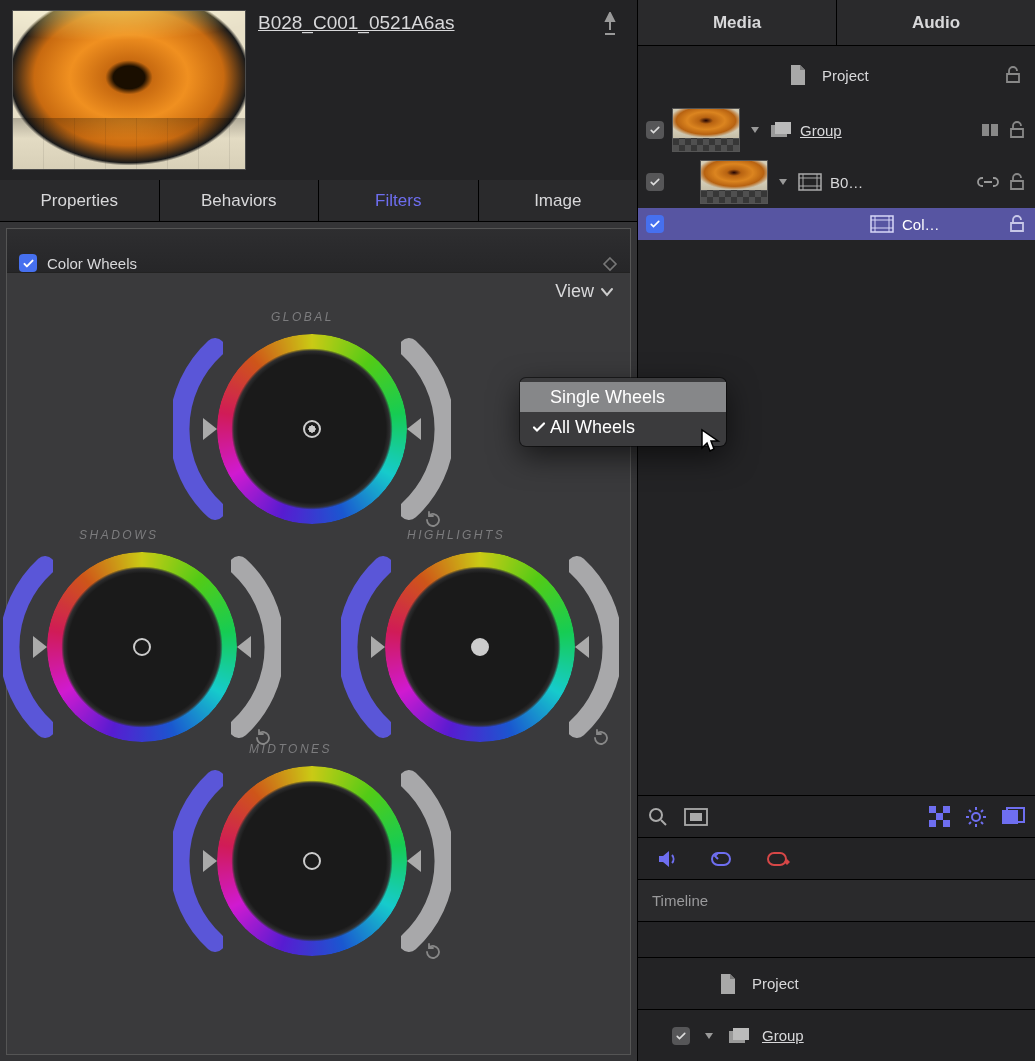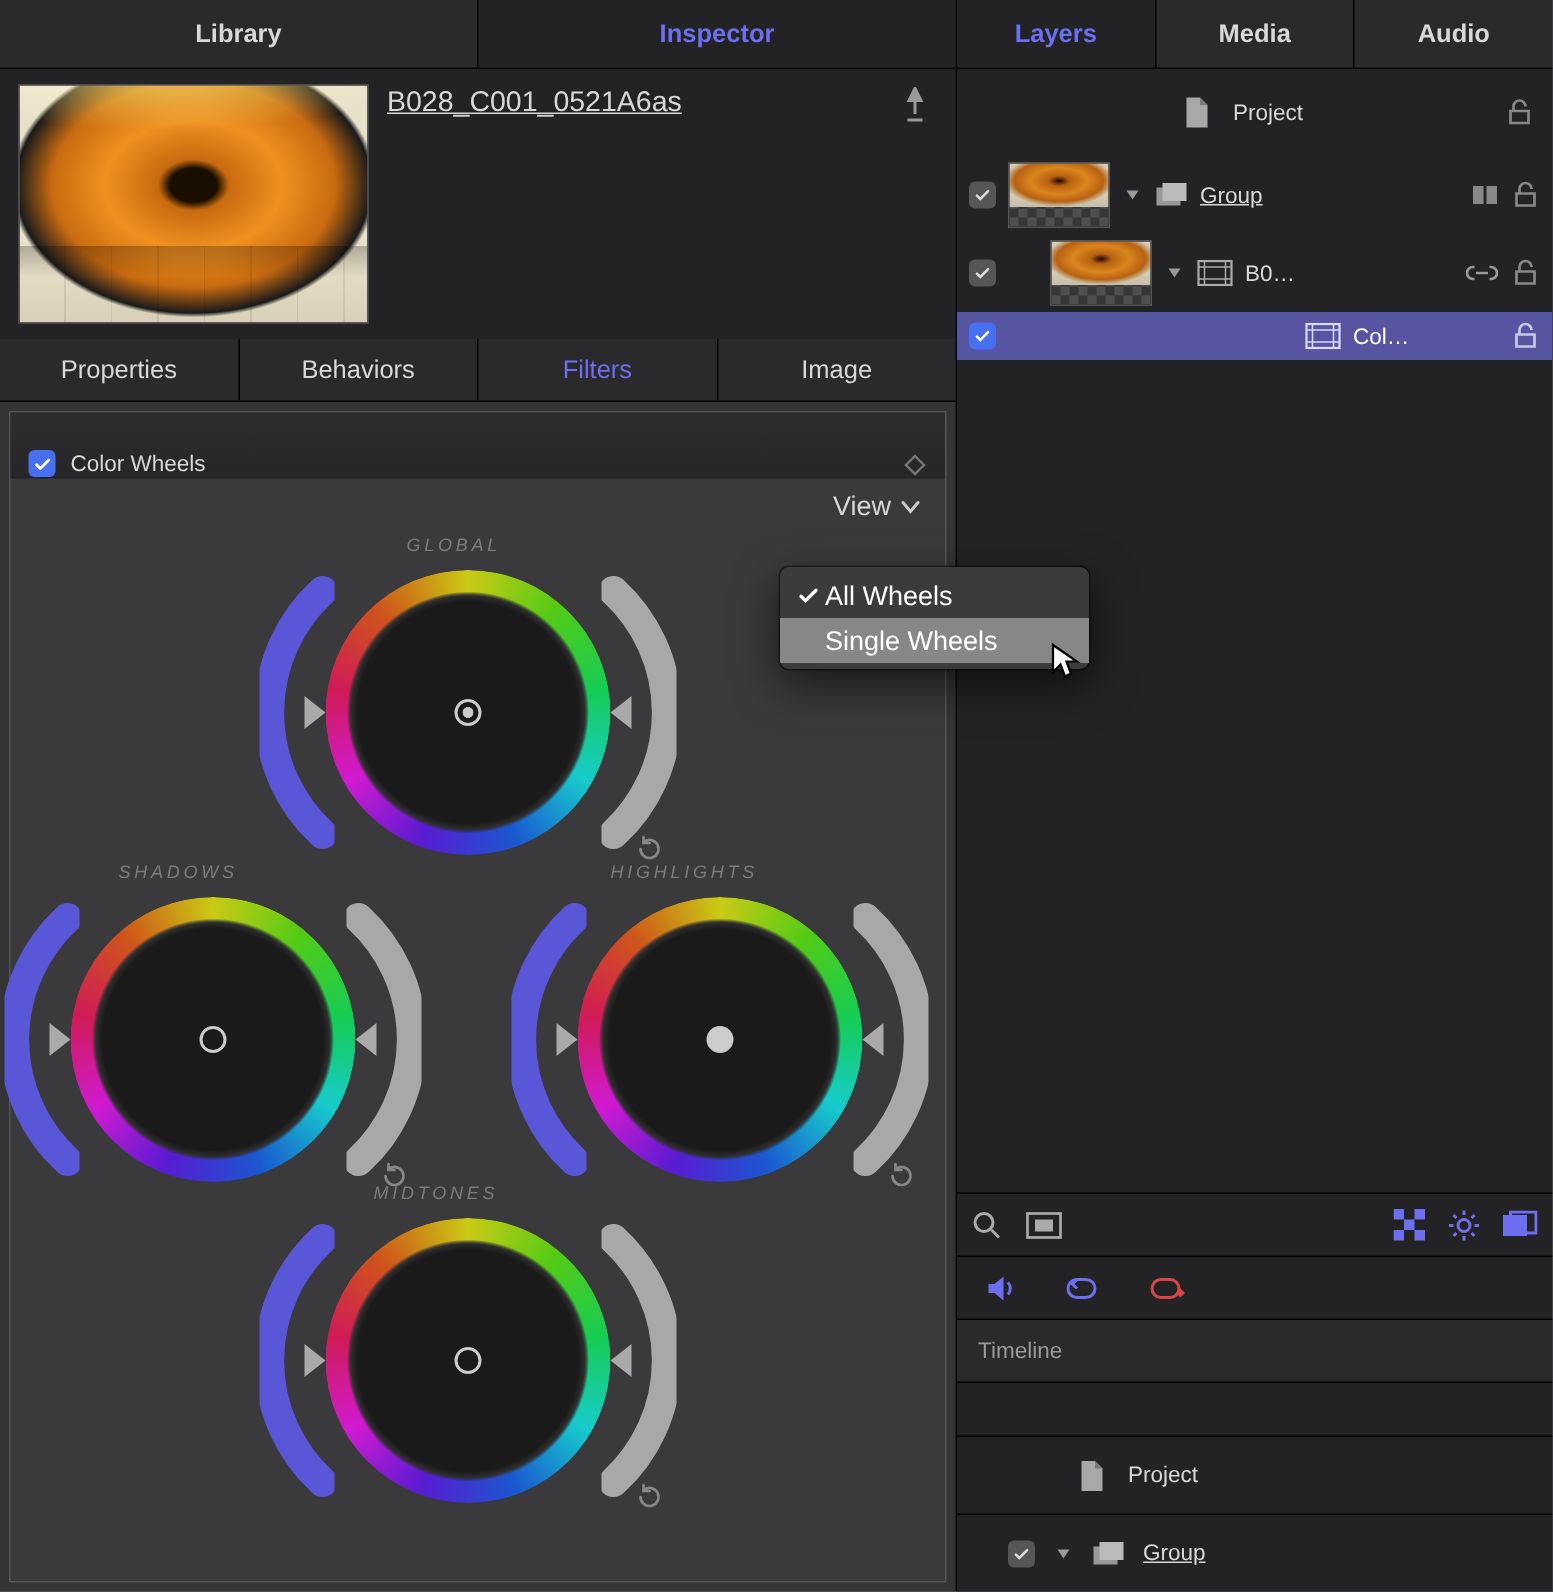--- a/index.html
+++ b/index.html
@@ -140,24 +140,20 @@
   .checker .pic{position:absolute;left:0;right:0;top:0;height:68%;}
 
   .ico{fill:#9a9a9a;}
 </style>
 </head>
 <body>
 
 <div class="app">
 
   <div class="left">
-    <div class="tabrow">
-      <div class="tab">Library</div>
-      <div class="tab active">Inspector</div>
-    </div>
 
     <div class="cliphdr">
       <div class="thumb">
         <div class="tunnel"></div>
       </div>
       <div class="clipname">B028_C001_0521A6as</div>
       <div class="pin-area">
         <svg width="18" height="26" viewBox="0 0 18 26">
             <path class="ico" d="M9 1l-4 8h8zM9 9v9M4 22h10" stroke="#9a9a9a" stroke-width="2" fill="none"></path>
           </svg>
@@ -294,21 +290,20 @@
               </div>
           </div>
 
         </div>
       </div>
     </div>
   </div>
 
   <div class="right">
     <div class="tabrow">
-      <div class="tab active">Layers</div>
       <div class="tab">Media</div>
       <div class="tab">Audio</div>
     </div>
 
     <div class="layerlist">
       <div class="projrow">
         <svg width="20" height="24" viewBox="0 0 20 24">
             <path d="M3 2h9l5 5v15H3z" fill="#a8a8a8"></path>
             <path d="M12 2v5h5" fill="#7a7a7a"></path>
           </svg>
@@ -458,30 +453,30 @@
       <svg width="22" height="18" viewBox="0 0 22 18">
           <rect x="1" y="4" width="16" height="12" fill="#999"></rect>
           <rect x="5" y="1" width="16" height="12" fill="#bbb"></rect>
         </svg>
       <span class="underline">Group</span>
     </div>
   </div>
 </div>
 
 <div class="menu">
+  <div class="mitem sel">
+    <span class="tick"></span>
+    <span>Single Wheels</span>
+  </div>
   <div class="mitem">
     <span class="tick">
       <svg width="16" height="16" viewBox="0 0 16 16">
           <path d="M3 8.5l3 3 7-7" stroke="#fff" stroke-width="2.2" fill="none" stroke-linecap="round"></path>
         </svg>
     </span>
     <span>All Wheels</span>
-  </div>
-  <div class="mitem sel">
-    <span class="tick"></span>
-    <span>Single Wheels</span>
   </div>
 </div>
 <div class="cursor">
   <svg width="22" height="26" viewBox="0 0 22 26">
       <path d="M2 2l0 18 5-5 3 8 4-2-3-8h7z" fill="#fff" stroke="#000" stroke-width="1.5"></path>
     </svg>
 </div>
 
 </body></html>

